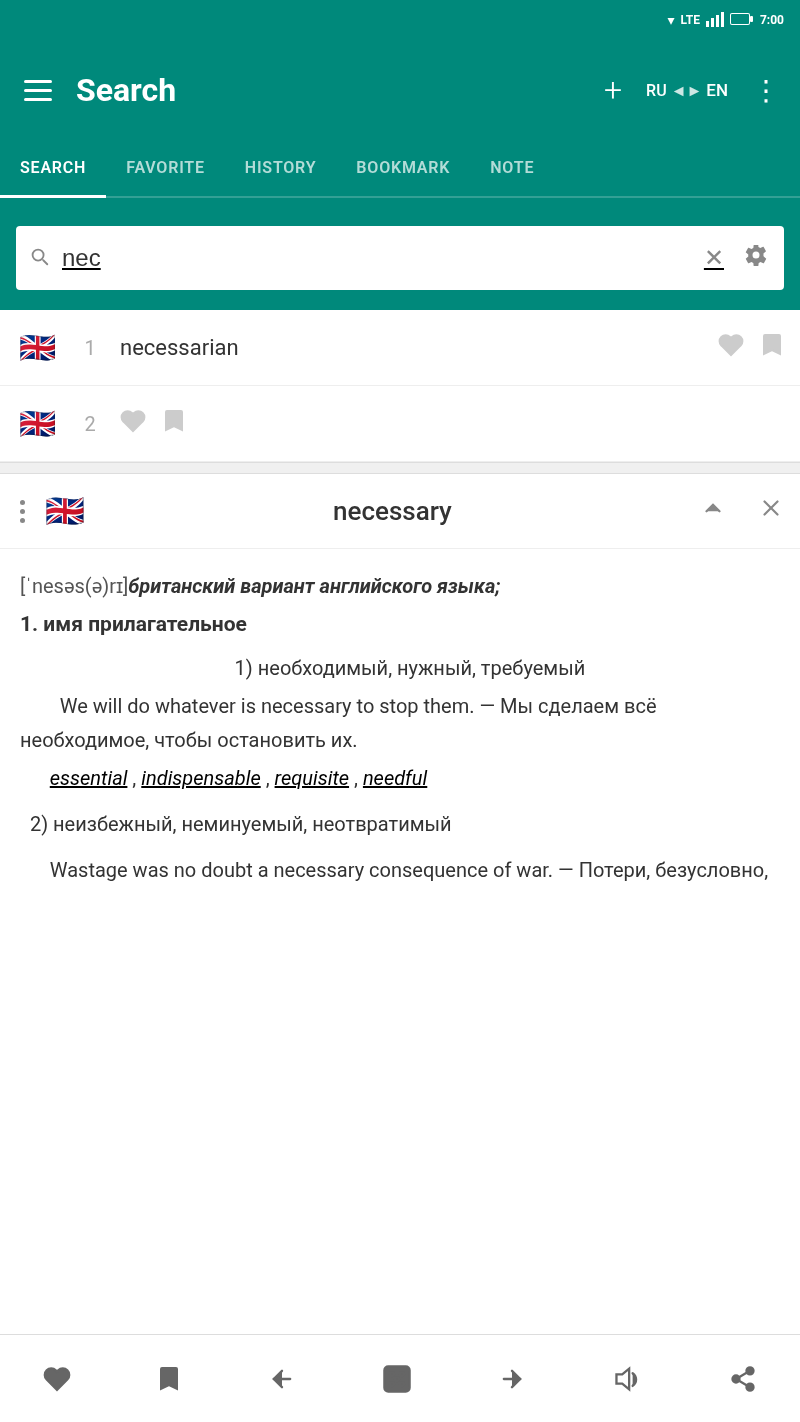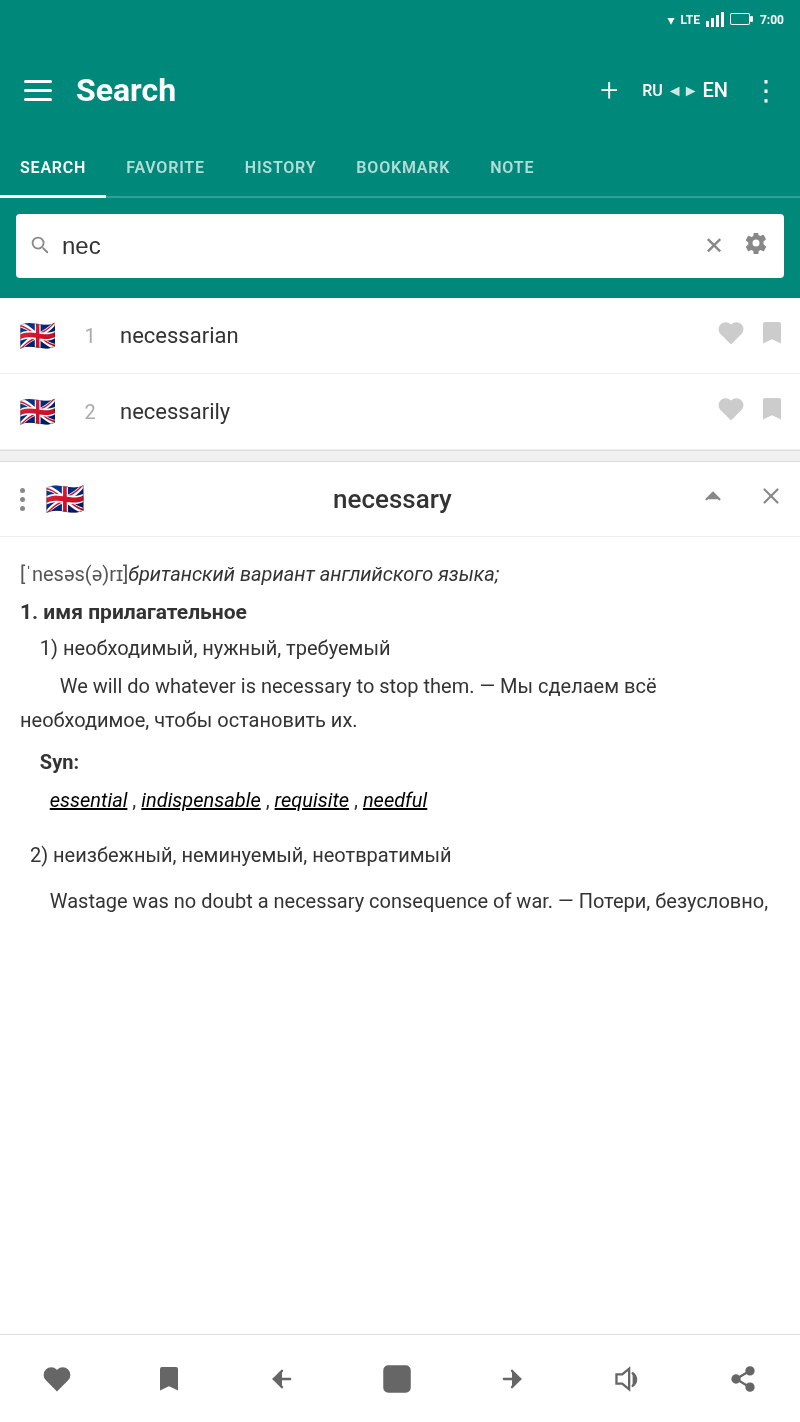--- a/index.html
+++ b/index.html
@@ -103,21 +103,22 @@
     }
     .tab-item.active {
       color: #fff;
       border-bottom: 3px solid #fff;
       margin-bottom: -2px;
     }
 
     
     .search-bar-container {
       background: #00897B;
-      padding: 16px 16px 20px;
+      padding: 28px 16px 20px;
+      text-decoration: underline;
     }
     .search-input-wrapper {
       background: #fff;
       border-radius: 4px;
       display: flex;
       align-items: center;
       padding: 0 12px;
       height: 64px;
       gap: 12px;
     }
@@ -244,21 +245,21 @@
       padding: 20px 20px 24px;
       font-size: 20px;
       line-height: 1.7;
       color: #333;
     }
     .phonetic {
       color: #555;
       font-size: 20px;
     }
     .bold-italic {
-      font-weight: normal;
+      font-weight: bold;
       font-style: italic;
     }
     .pos-header {
       font-weight: bold;
       font-size: 21px;
       margin-top: 4px;
     }
     .syn-label {
       font-weight: bold;
     }
@@ -328,21 +329,21 @@
     <div class="hamburger-line"></div>
     <div class="hamburger-line"></div>
     <div class="hamburger-line"></div>
   </div>
   <span class="app-bar-title">Search</span>
   <div class="app-bar-actions">
     <span class="app-bar-action" style="font-size:32px;font-weight:300;">+</span>
     <div class="lang-switcher">
       <span style="font-size:16px;font-weight:500;">RU</span>
       <span style="font-size:16px; color:rgba(255,255,255,0.8);">◄►</span>
-      <span style="font-size:20px;font-weight:500;">EN</span>
+      <span style="font-size:17px;font-weight:500;">EN</span>
     </div>
     <span class="app-bar-action" style="font-size:28px;">⋮</span>
   </div>
 </div>
 
 <div class="tabs-bar">
   <div class="tab-item active">SEARCH</div>
   <div class="tab-item">FAVORITE</div>
   <div class="tab-item">HISTORY</div>
   <div class="tab-item">BOOKMARK</div>
@@ -382,21 +383,20 @@
         <svg width="24" height="26" viewBox="0 0 24 26" fill="none" stroke="#ccc" stroke-width="2">
             <path d="M5 3h14a1 1 0 0 1 1 1v18l-8-4-8 4V4a1 1 0 0 1 1-1z"></path>
           </svg>
       </span>
     </div>
   </div>
 
   <div class="result-item">
     <span class="flag-icon">🇬🇧</span>
     <span class="result-number">2</span>
-    <span class="result-word">necessarily</span>
     <div class="result-actions">
       <span class="heart-icon">
         <svg width="26" height="26" viewBox="0 0 24 24" fill="none" stroke="#ccc" stroke-width="2">
             <path d="M20.84 4.61a5.5 5.5 0 0 0-7.78 0L12 5.67l-1.06-1.06a5.5 5.5 0 0 0-7.78 7.78l1.06 1.06L12 21.23l7.78-7.78 1.06-1.06a5.5 5.5 0 0 0 0-7.78z"></path>
           </svg>
       </span>
       <span class="bookmark-icon">
         <svg width="24" height="26" viewBox="0 0 24 26" fill="none" stroke="#ccc" stroke-width="2">
             <path d="M5 3h14a1 1 0 0 1 1 1v18l-8-4-8 4V4a1 1 0 0 1 1-1z"></path>
           </svg>
@@ -428,36 +428,33 @@
           <line x1="6" y1="6" x2="18" y2="18"></line>
         </svg>
     </span>
   </div>
 
   <div class="definition-content">
     <p>
       <span class="phonetic">[ˈnesəs(ə)rɪ]</span><span class="bold-italic">британский вариант английского языка;</span>
     </p>
     <p class="pos-header">1. имя прилагательное</p>
-    <p style="">
+    <p style="margin-top:8px;text-align:center;">
       &nbsp;&nbsp;&nbsp;&nbsp;1) необходимый, нужный, требуемый
     </p>
     <p style="margin-top:4px;">
       &nbsp;&nbsp;&nbsp;&nbsp;&nbsp;&nbsp;&nbsp;&nbsp;We will do whatever is necessary to stop them. — Мы сделаем всё необходимое, чтобы остановить их.
-    </p>
-    <p style="margin-top:8px;">
-      &nbsp;&nbsp;&nbsp;&nbsp;<span class="syn-label">Syn:</span>
     </p>
     <p style="margin-top:4px;">
       &nbsp;&nbsp;&nbsp;&nbsp;&nbsp;&nbsp;<span class="syn-link">essential</span> ,
       <span class="syn-link">indispensable</span> ,
       <span class="syn-link">requisite</span> ,
       <span class="syn-link">needful</span>
     </p>
-    <p style="margin-top:21px;">
+    <p style="margin-top:12px;">
       &nbsp;&nbsp;2) неизбежный, неминуемый, неотвратимый
     </p>
     <p style="margin-top:12px;">
       &nbsp;&nbsp;&nbsp;&nbsp;&nbsp;&nbsp;Wastage was no doubt a necessary consequence of war. — Потери, безусловно,
     </p>
   </div>
 </div>
 
 <div class="bottom-nav">
   <div class="bottom-nav-item">

